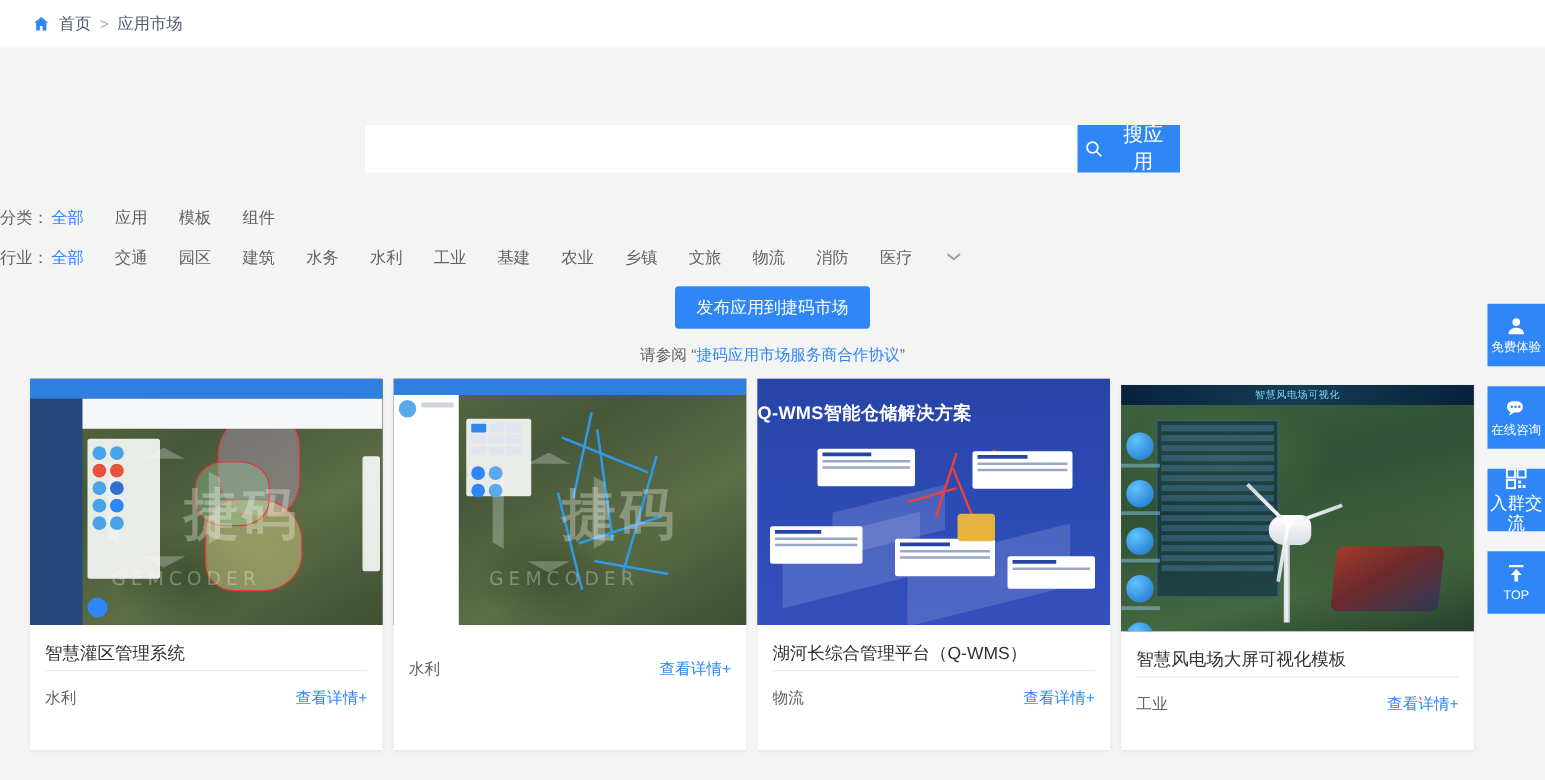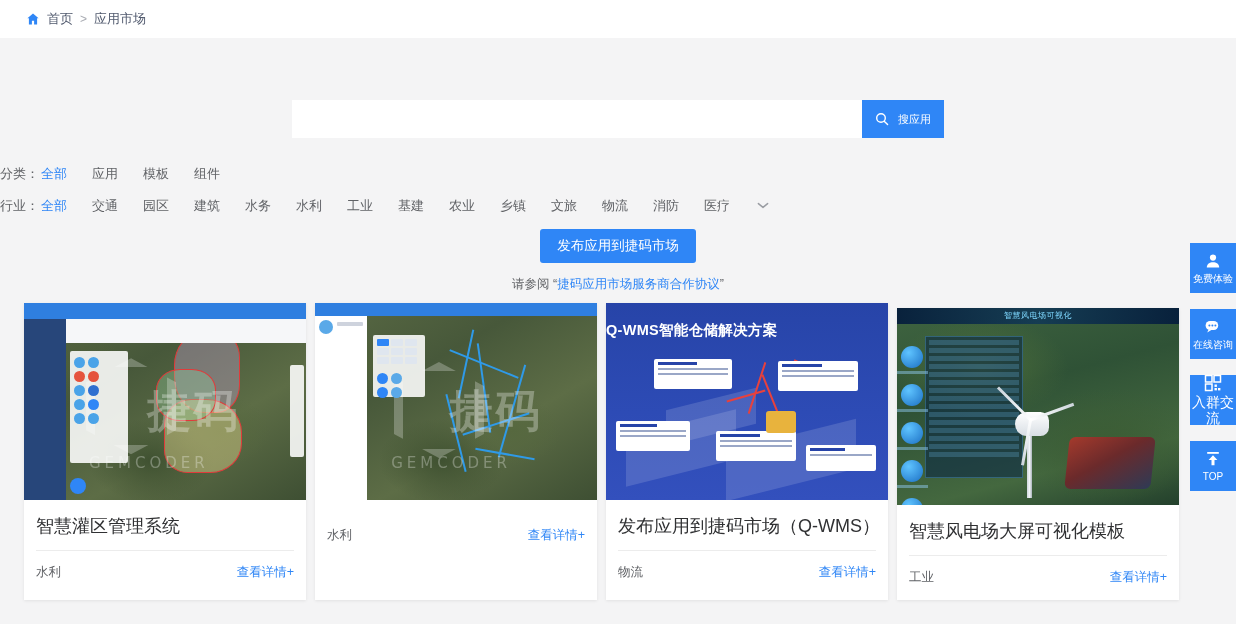--- a/index.html
+++ b/index.html
@@ -48,21 +48,21 @@
     padding: 0 14px;
     font-size: 13px;
     font-family: "Liberation Sans", sans-serif;
     color: #333;
   }
   .search-btn {
     width: 82px;
     background: #2f86f6;
     border: none;
     color: #fff;
-    font-size: 11px;
+    font-size: 16px;
     display: flex;
     align-items: center;
     justify-content: center;
     gap: 9px;
     cursor: pointer;
     font-family: "Liberation Sans", sans-serif;
   }
   .search-btn svg { display: block; }
 
   
@@ -126,23 +126,23 @@
   .card.offset { margin-top: 5px; height: 292px; }
   .card-thumb {
     width: 282px;
     height: 197px;
     overflow: hidden;
     position: relative;
     background: #222;
   }
   .card-body { padding: 14px 12px 0 12px; }
   .card-title {
-    font-size: 18px;
+    font-size: 14px;
     color: #303133;
-    padding-bottom: 12px;
+    padding-bottom: 4px;
     border-bottom: 1px solid #ececec;
     white-space: nowrap;
     overflow: hidden;
   }
   .card-meta {
     display: flex;
     justify-content: space-between;
     align-items: center;
     padding-top: 13px;
     font-size: 12.5px;
@@ -521,21 +521,21 @@
             <i></i>
           </div>
         <div class="callout" style="left:200px;top:142px;width:70px;height:26px;">
             <b></b>
             <i></i>
           </div>
         <div style="position:absolute;left:160px;top:108px;width:30px;height:22px;background:#e8b33d;border-radius:3px;"></div>
       </div>
     </div>
     <div class="card-body">
-      <div class="card-title">发布应用到捷码市场（Q-WMS）</div>
+      <div class="card-title">湖河长综合管理平台（Q-WMS）</div>
       <div class="card-meta">
         <span class="card-industry">物流</span>
         <span class="card-detail">查看详情+</span>
       </div>
     </div>
   </div>
 
   <div class="card offset">
     <div class="card-thumb">
       <div class="tn">

